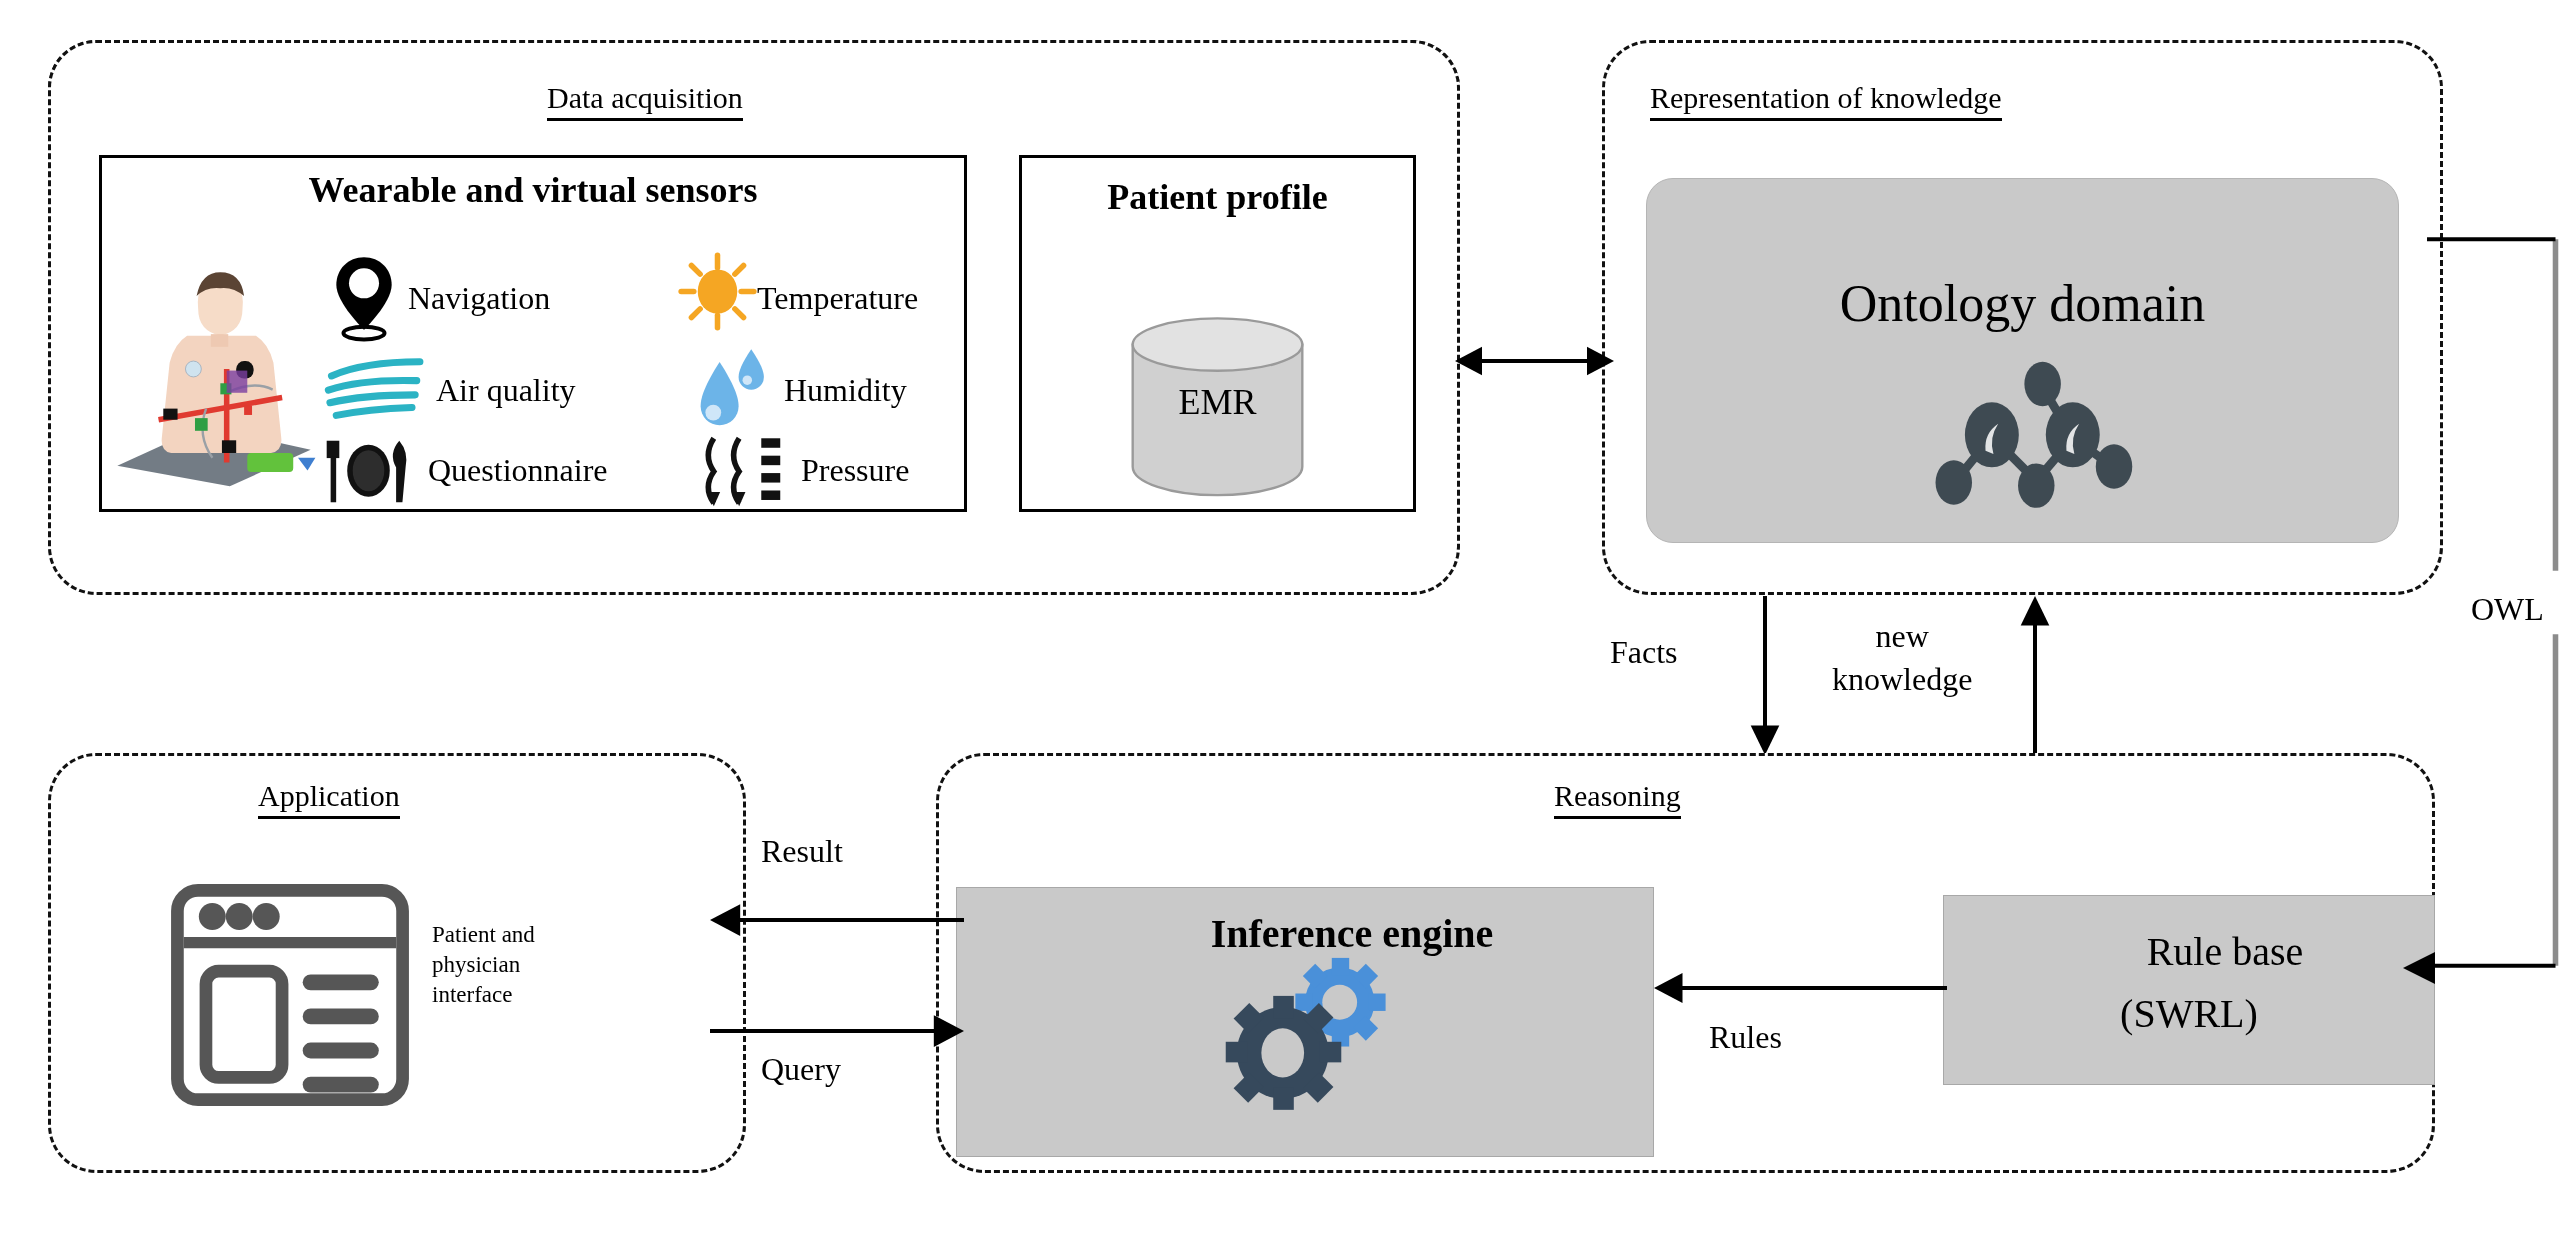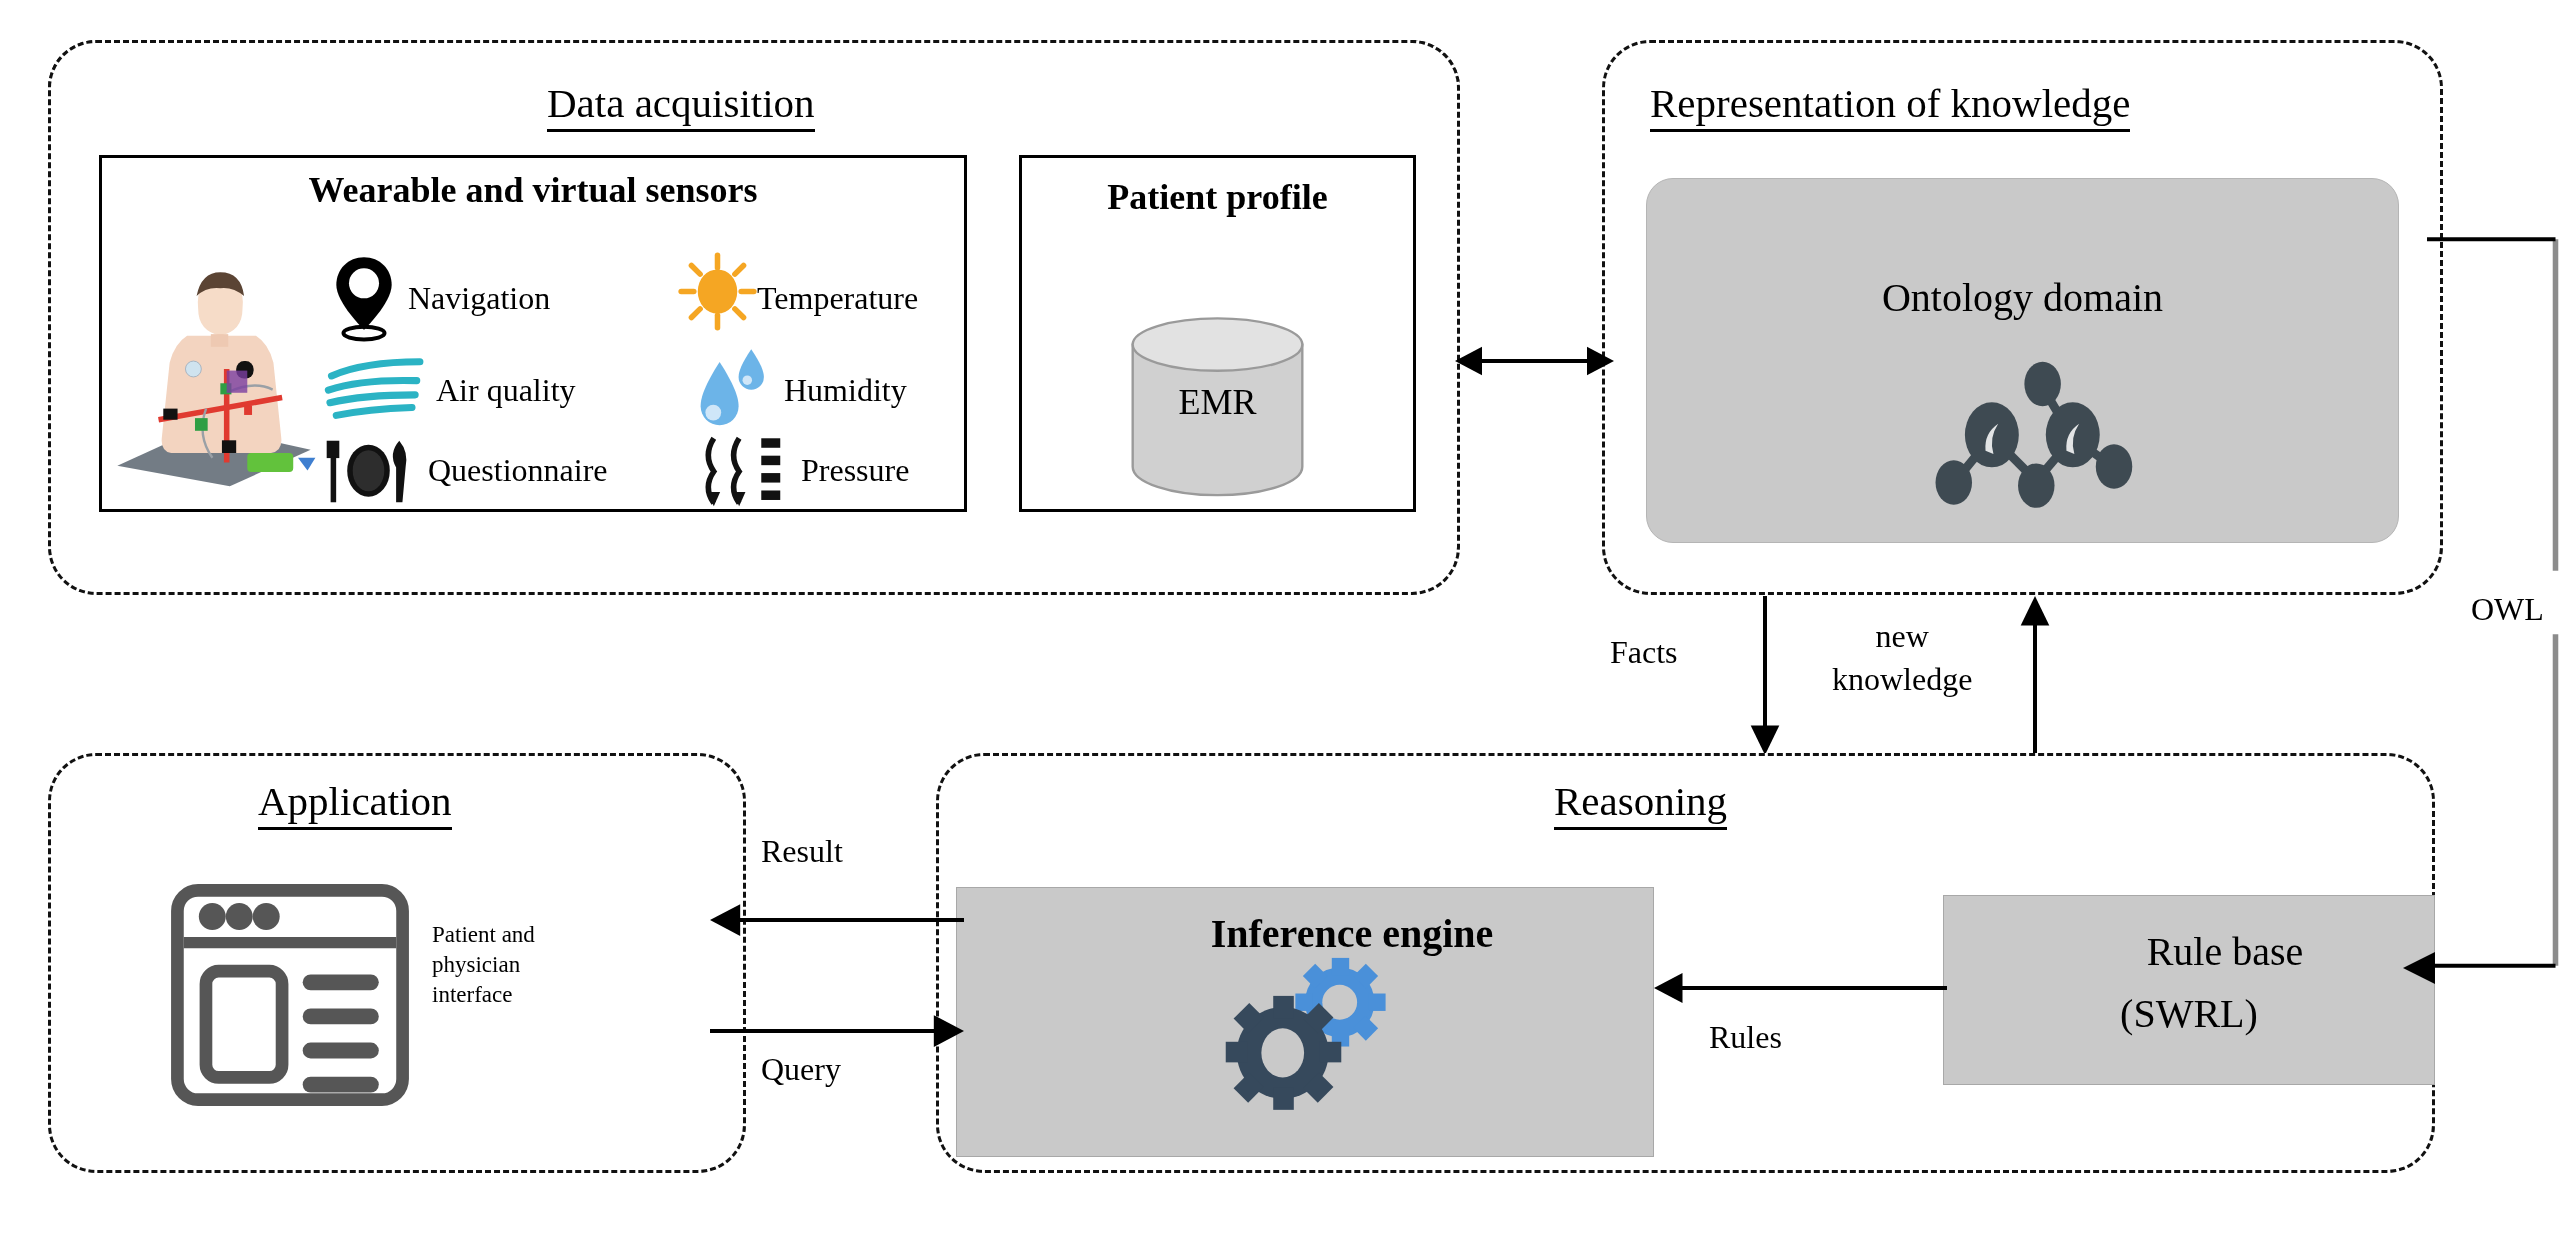--- a/index.html
+++ b/index.html
@@ -1,21 +1,21 @@
 <!DOCTYPE html>
 <html style="font-size:12.7px"><head>
 <meta charset="utf-8">
 <style>
   html,body{margin:0;padding:0;background:#fff;}
   body{width:2576px;height:1252px;position:relative;overflow:hidden;
        font-family:"Liberation Serif","DejaVu Serif",serif;color:#000;}
 
   .panel{position:absolute;border:3.2px dashed #111;border-radius:48px;box-sizing:border-box;background:#fff;}
 
-  .panel-title{position:absolute;font-size:41px;line-height:1;white-space:nowrap;
+  .panel-title{position:absolute;font-size:30px;line-height:1;white-space:nowrap;
                border-bottom:3.2px solid #000;padding-bottom:4.8px;font-family:Liberation Serif, serif;}
 
   .solidbox{position:absolute;border:3.2px solid #000;box-sizing:border-box;background:#fff;}
   .greybox{position:absolute;background:#c9c9c9;border:1.6px solid #a8a8a8;box-sizing:border-box;}
   .greyround{position:absolute;background:#c9c9c9;border:1.6px solid #b5b5b5;border-radius:27px;box-sizing:border-box;}
 
   .boxhead{position:absolute;width:100%;text-align:center;font-weight:bold;font-size:36px;white-space:nowrap;}
   .boxhead-reg{font-weight:normal;}
 
   .sensor-label{position:absolute;font-size:32px;white-space:nowrap;line-height:1;}
@@ -135,21 +135,21 @@
 <svg style="left:1120px;top:316px;" width="195" height="184" viewBox="0 0 246 232">
   <path d="M16 36 L16 190 a107 36 0 0 0 214 0 L230 36 Z" fill="#d0d0d0" stroke="#9a9a9a" stroke-width="3"></path>
   <ellipse cx="123" cy="36" rx="107" ry="33" fill="#e2e2e2" stroke="#9a9a9a" stroke-width="3"></ellipse>
 </svg>
 <div class="centertxt" style="left:1120px;top:381px;width:195px;font-size:36px;">EMR</div>
 
 <div class="panel" style="left:1602px;top:40px;width:841px;height:555px;"></div>
 <div class="panel-title" style="left:1650px;top:83px;">Representation of knowledge</div>
 
 <div class="greyround" style="left:1646px;top:178px;width:753px;height:365px;"></div>
-<div class="centertxt" style="left:1646px;top:274px;width:753px;font-size:40px;">Ontology domain</div>
+<div class="centertxt" style="left:1646px;top:274px;width:753px;font-size:52px;">Ontology domain</div>
 
 <svg style="left:1903px;top:349px;" width="238" height="159" viewBox="0 0 300 200">
   <g stroke="#3e4a52" stroke-width="11">
     <line x1="112" y1="110" x2="68" y2="164"></line>
     <line x1="112" y1="110" x2="168" y2="166"></line>
     <line x1="168" y1="166" x2="214" y2="112"></line>
     <line x1="214" y1="112" x2="176" y2="48"></line>
     <line x1="214" y1="112" x2="262" y2="146"></line>
   </g>
   <ellipse cx="112" cy="108" rx="34" ry="41" fill="#3e4a52"></ellipse>

